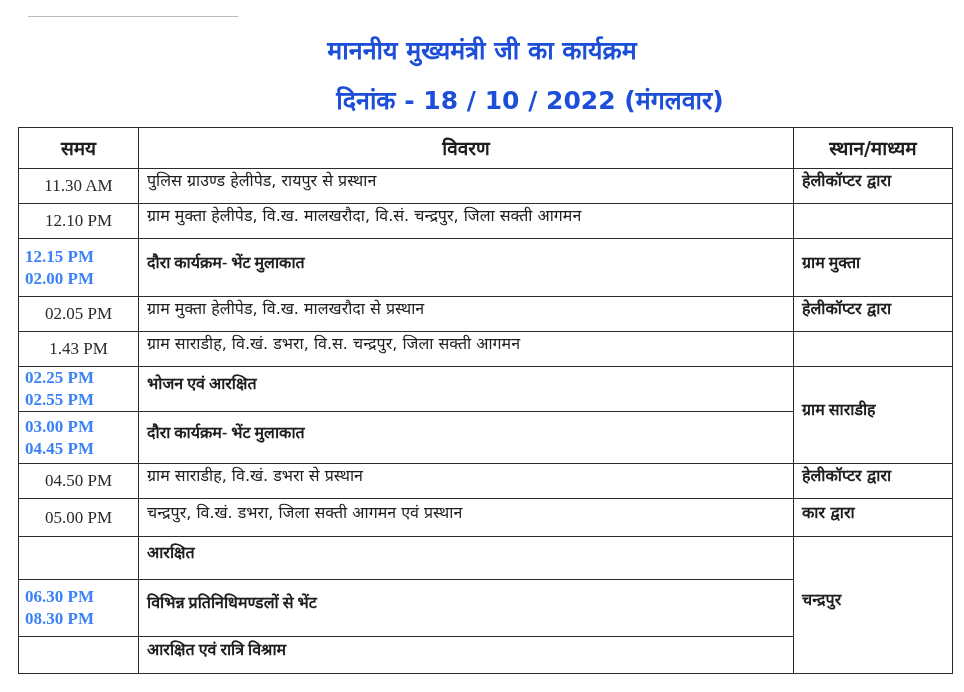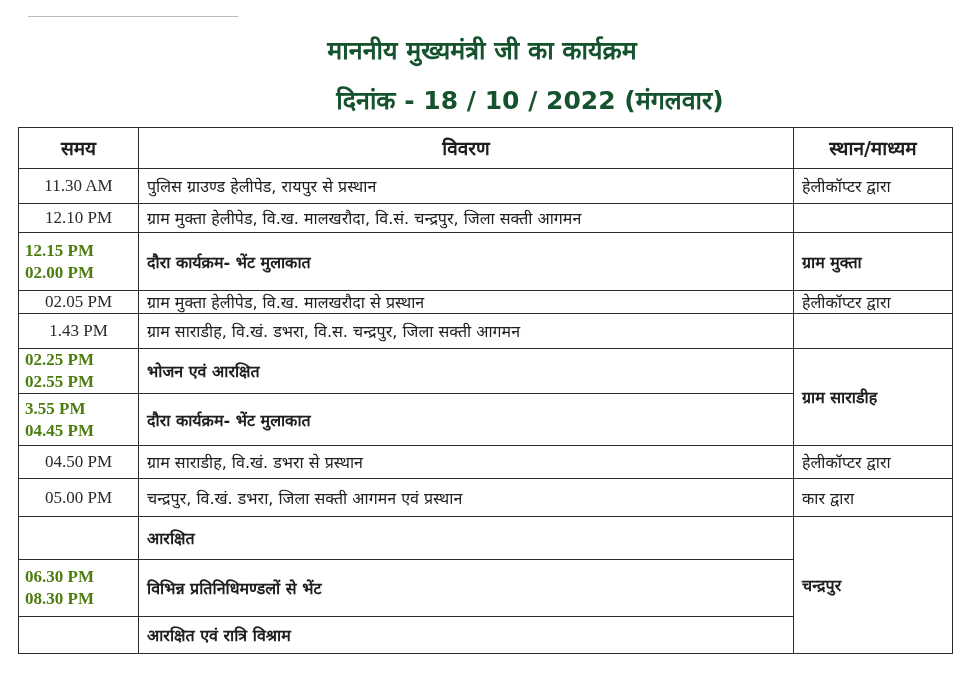--- a/index.html
+++ b/index.html
@@ -1,27 +1,27 @@
 <!DOCTYPE html>
 <html><head>
   <meta charset="utf-8">
   <style>
     html, body { margin:0; padding:0; background:#ffffff; }
     body { width:964px; height:692px; position:relative; overflow:hidden; font-family:"Liberation Sans", sans-serif; color:#1d1d1d; }
     .topline { position:absolute; left:28px; top:16px; width:210px; height:1px; background:#bdbdbd; }
-    .title { position:absolute; left:0; width:964px; text-align:center; font-family:"DejaVu Sans", sans-serif; font-weight:bold; color:#14532d; }
+    .title { position:absolute; left:0; width:964px; text-align:center; font-family:"DejaVu Sans", sans-serif; font-weight:bold; color:#1d4ed8; }
     .t1 { top:32px; font-size:25px; }
     .t2 { top:82px; font-size:25px;padding-left:48px; }
     table { position:absolute; left:18px; top:127px; width:934px; border-collapse:collapse; table-layout:fixed; }
-    td, th { border:1.6px solid #2b2b2b; padding:0 0 0 8px; vertical-align:middle; font-family:"DejaVu Sans", sans-serif; font-size:16px; color:#1e1e1e; }
+    td, th { border:1.6px solid #2b2b2b; padding:0 0 12px 8px; vertical-align:middle; font-family:"DejaVu Sans", sans-serif; font-size:16px; color:#1e1e1e; }
     th { font-weight:bold; text-align:center; height:40px; padding:0; font-size:19px; }
     .time { font-family:"Liberation Serif", serif; font-size:17px; text-align:center; padding:0; color:#2a2a2a; }
-    .time.bold { font-weight:bold; text-align:left; padding-left:6px; line-height:22px; color:#4d7c0f; }
-    .desc.bold, .place.bold { font-weight:bold; }
-    .place { padding-left:8px; }
+    .time.bold { font-weight:bold; text-align:left; padding-left:6px; line-height:22px; color:#3b82f6; }
+    .desc.bold, .place.bold { font-weight:bold;font-family:Liberation Serif, serif; }
+    .place { padding-left:8px;font-weight:bold; }
   </style>
 </head>
 <body>
 
 <div class="topline"></div>
 <div class="title t1">माननीय मुख्यमंत्री जी का कार्यक्रम</div>
 <div class="title t2">दिनांक - 18 / 10 / 2022 (मंगलवार)</div>
 
 <table>
   <colgroup>
@@ -68,21 +68,21 @@
     <tr style="height:45px">
       <td class="time bold">
           <div>02.25 PM</div>
           <div>02.55 PM</div>
         </td>
       <td class="desc bold">भोजन एवं आरक्षित</td>
       <td class="place bold" rowspan="2">ग्राम साराडीह</td>
     </tr>
     <tr style="height:52px">
       <td class="time bold">
-          <div>3.55 PM</div>
+          <div>03.00 PM</div>
           <div>04.45 PM</div>
         </td>
       <td class="desc bold">दौरा कार्यक्रम- भेंट मुलाकात</td>
     </tr>
     <tr style="height:33px">
       <td class="time">04.50 PM</td>
       <td class="desc">ग्राम साराडीह, वि.खं. डभरा से प्रस्थान</td>
       <td class="place">हेलीकॉप्टर द्वारा</td>
     </tr>
     <tr style="height:38px">

